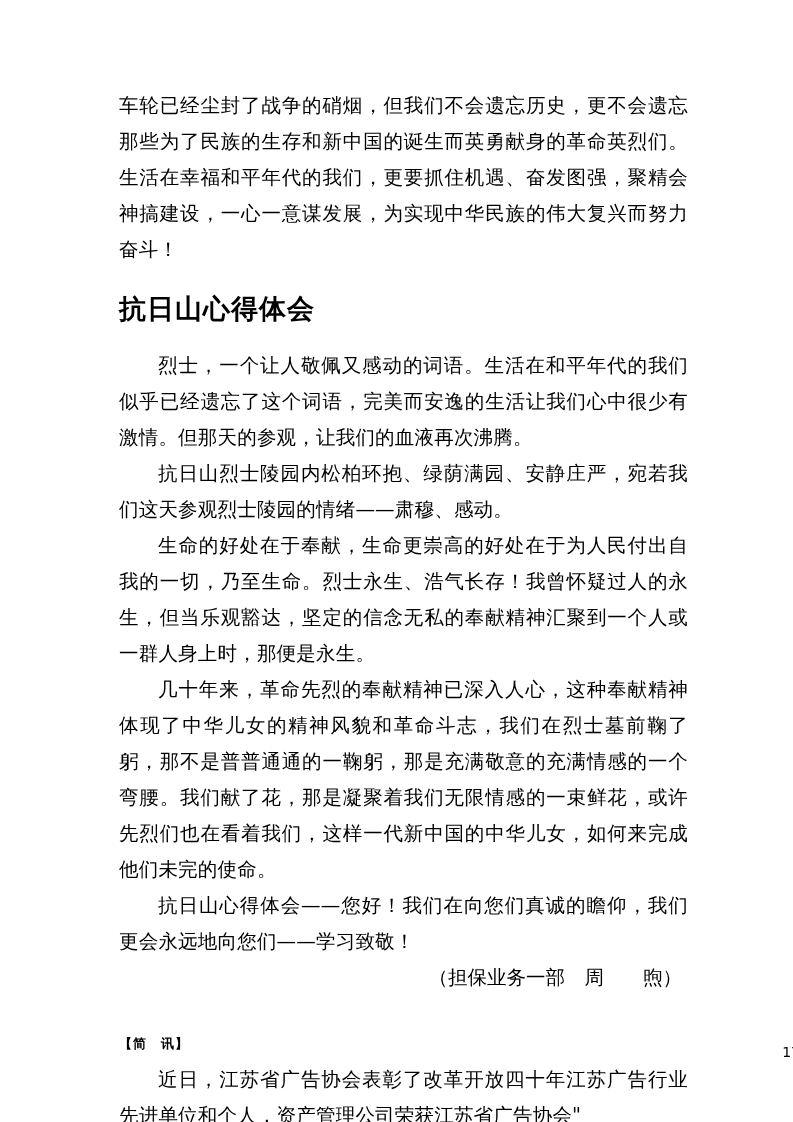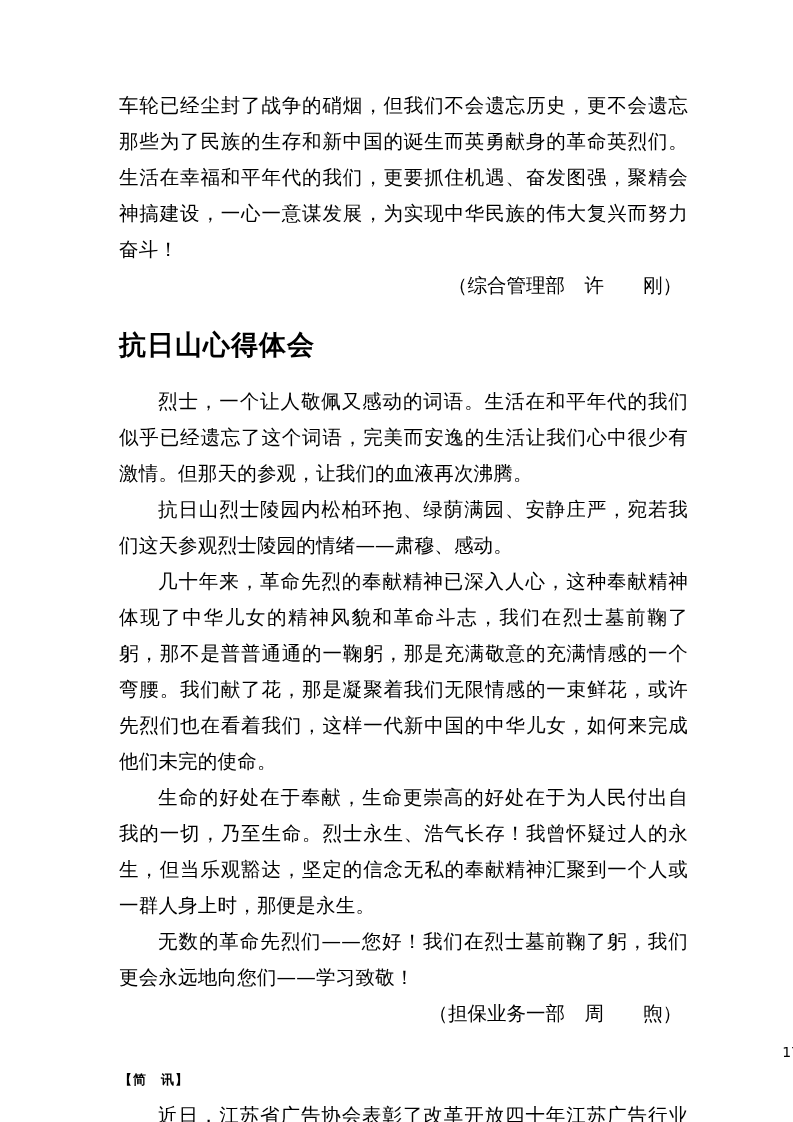--- a/index.html
+++ b/index.html
@@ -71,29 +71,28 @@
     font-size: 14px;
     color: #000;
   }
 </style>
 </head>
 <body>
 
 <div class="page">
 
   <p class="para cont-top">车轮已经尘封了战争的硝烟，但我们不会遗忘历史，更不会遗忘那些为了民族的生存和新中国的诞生而英勇献身的革命英烈们。生活在幸福和平年代的我们，更要抓住机遇、奋发图强，聚精会神搞建设，一心一意谋发展，为实现中华民族的伟大复兴而努力奋斗！</p>
-  <p class="signature">（综合管理部　许　　刚）</p>
 
   <h1 class="heading">抗日山心得体会</h1>
 
   <p class="para indent">烈士，一个让人敬佩又感动的词语。生活在和平年代的我们似乎已经遗忘了这个词语，完美而安逸的生活让我们心中很少有激情。但那天的参观，让我们的血液再次沸腾。</p>
   <p class="para indent">抗日山烈士陵园内松柏环抱、绿荫满园、安静庄严，宛若我们这天参观烈士陵园的情绪——肃穆、感动。</p>
+  <p class="para indent">生命的好处在于奉献，生命更崇高的好处在于为人民付出自我的一切，乃至生命。烈士永生、浩气长存！我曾怀疑过人的永生，但当乐观豁达，坚定的信念无私的奉献精神汇聚到一个人或一群人身上时，那便是永生。</p>
   <p class="para indent">几十年来，革命先烈的奉献精神已深入人心，这种奉献精神体现了中华儿女的精神风貌和革命斗志，我们在烈士墓前鞠了躬，那不是普普通通的一鞠躬，那是充满敬意的充满情感的一个弯腰。我们献了花，那是凝聚着我们无限情感的一束鲜花，或许先烈们也在看着我们，这样一代新中国的中华儿女，如何来完成他们未完的使命。</p>
-  <p class="para indent">生命的好处在于奉献，生命更崇高的好处在于为人民付出自我的一切，乃至生命。烈士永生、浩气长存！我曾怀疑过人的永生，但当乐观豁达，坚定的信念无私的奉献精神汇聚到一个人或一群人身上时，那便是永生。</p>
-  <p class="para indent">无数的革命先烈们——您好！我们在烈士墓前鞠了躬，我们更会永远地向您们——学习致敬！</p>
+  <p class="para indent">抗日山心得体会——您好！我们在向您们真诚的瞻仰，我们更会永远地向您们——学习致敬！</p>
 
   <p class="signature">（担保业务一部　周　　煦）</p>
 
   <p class="section-label">【简　讯】</p>
   <p class="para indent">近日，江苏省广告协会表彰了改革开放四十年江苏广告行业先进单位和个人，资产管理公司荣获江苏省广告协会"</p>
 
   <div class="page-number">17</div>
 </div>
 
 </body></html>

